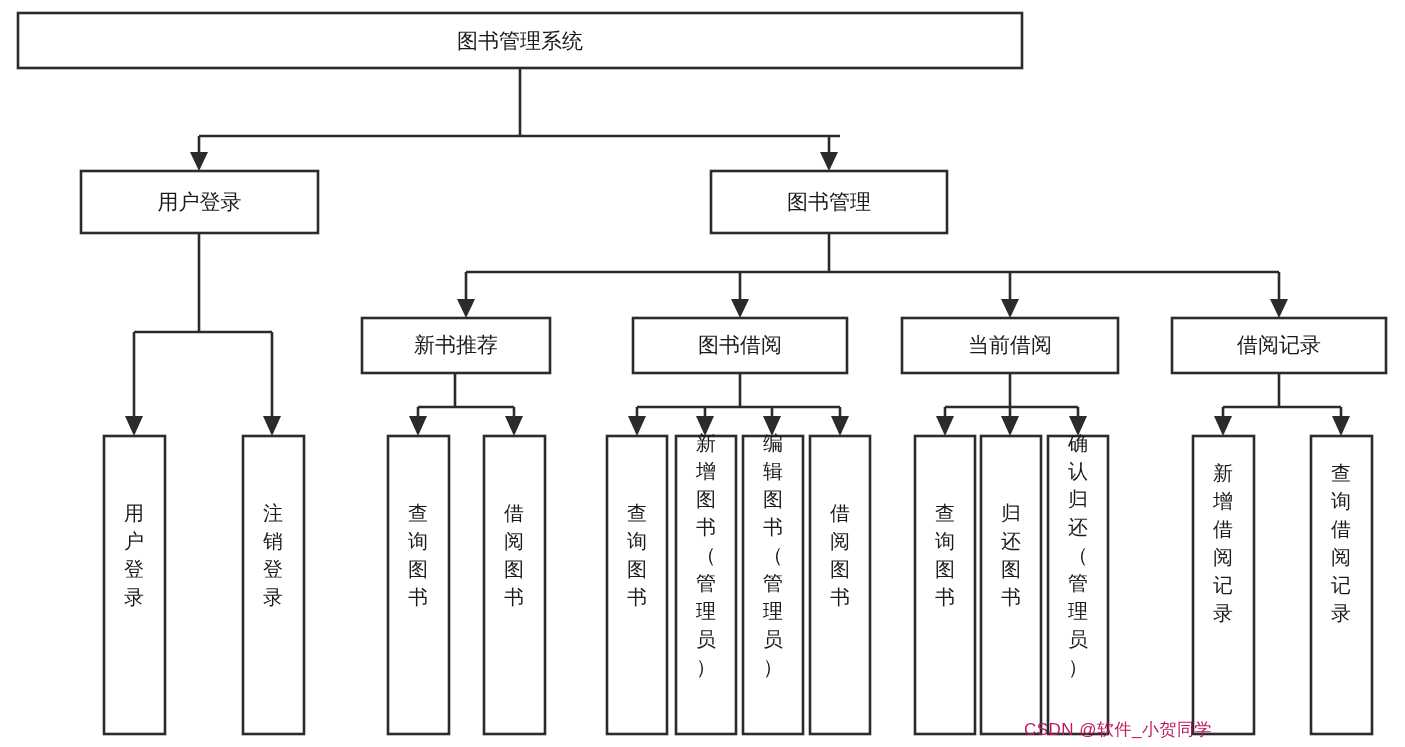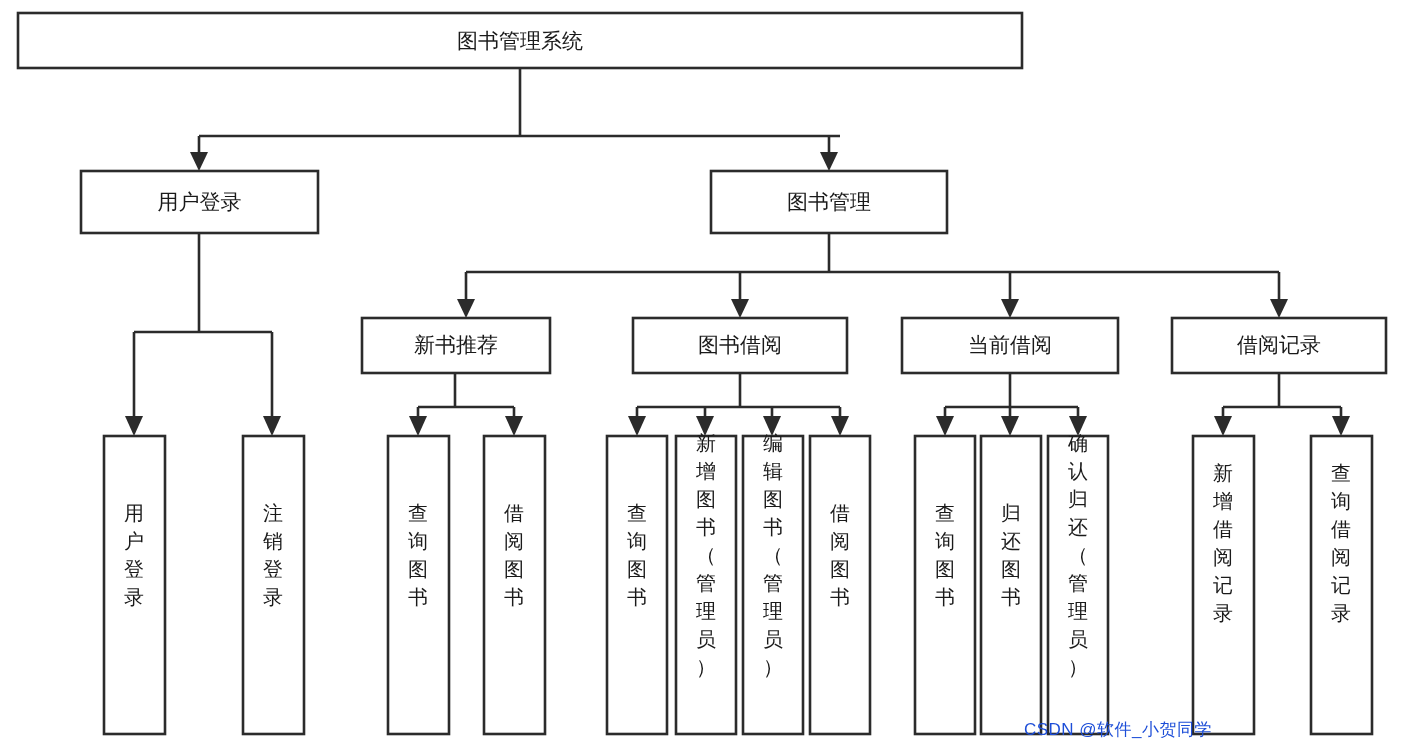--- a/index.html
+++ b/index.html
@@ -55,21 +55,21 @@
     font-family: "Liberation Sans", "DejaVu Sans", sans-serif;
     font-size: 20px;
     text-anchor: middle;
   }
   .watermark {
     position: absolute;
     right: 14px;
     bottom: 6px;
     font-family: "Liberation Sans", "DejaVu Sans", sans-serif;
     font-size: 17px;
-    color: #1d4ed8;
+    color: #be185d;
     letter-spacing: 0.5px;
     white-space: nowrap;
     pointer-events: none;
   }
 </style>
 </head>
 <body>
 
 <div id="diagram-root">
 

